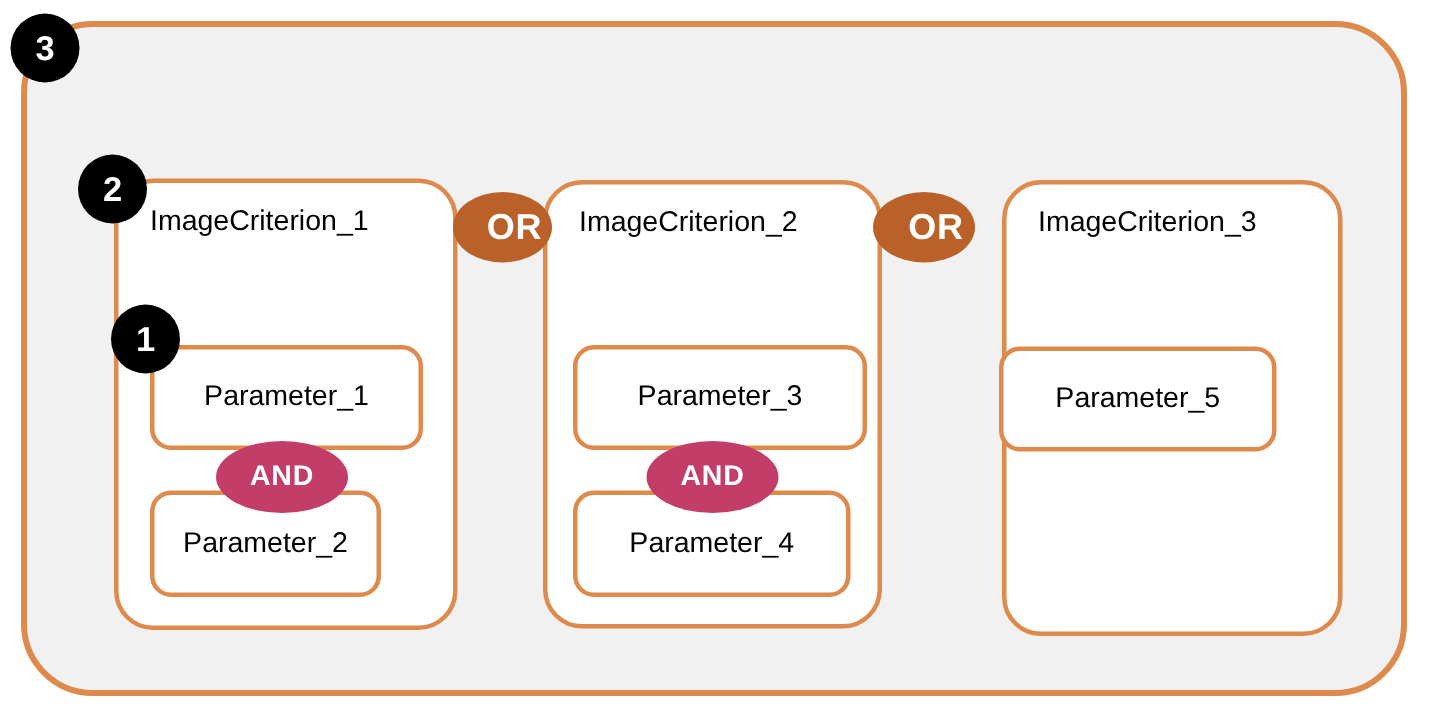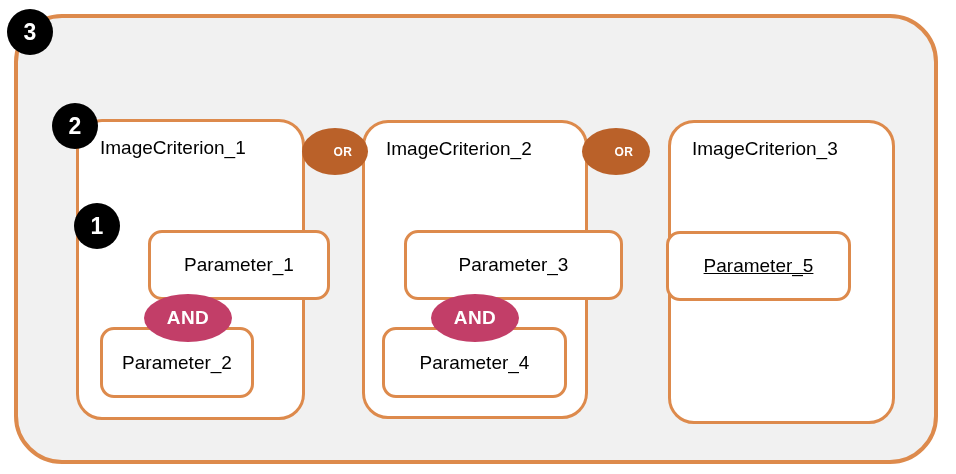--- a/index.html
+++ b/index.html
@@ -66,21 +66,21 @@
 
   .badge {
     border-radius: 50%;
     display: flex;
     align-items: center;
     justify-content: center;
     color: #FFFFFF;
     font-weight: bold;
     z-index: 4;
   }
-  .or-badge  { background: var(--or-badge-bg, #BA6129); font-size: 12px; letter-spacing: 0.5px; padding-left: 16px; }
+  .or-badge  { background: var(--or-badge-bg, #BA6129); font-size: 24px; letter-spacing: 0.5px; padding-left: 16px; }
   .and-badge { background: var(--and-badge-bg, #C23E68); font-size: 19px; letter-spacing: 0.5px; }
 
   .step-marker {
     width: 46px; height: 46px;
     border-radius: 50%;
     background: var(--marker-bg, #000000);
     color: var(--marker-text, #FFFFFF);
     display: flex;
     align-items: center;
     justify-content: center;
@@ -99,33 +99,33 @@
   <div class="abs criterion-box" style="left:76px; top:119px; width:229px; height:301px;">
     <span class="criterion-label">ImageCriterion_1</span>
   </div>
   <div class="abs criterion-box" style="left:362px; top:120px; width:226px; height:299px;">
     <span class="criterion-label">ImageCriterion_2</span>
   </div>
   <div class="abs criterion-box" style="left:668px; top:120px; width:227px; height:304px;">
     <span class="criterion-label">ImageCriterion_3</span>
   </div>
 
-  <div class="abs parameter-box" style="left:100px; top:230px; width:182px; height:70px;margin-left:48px;">
+  <div class="abs parameter-box" style="left:100px; top:230px; width:182px; height:70px;">
     <span class="parameter-label">Parameter_1</span>
   </div>
   <div class="abs parameter-box" style="left:100px; top:327px; width:154px; height:71px;">
     <span class="parameter-label">Parameter_2</span>
   </div>
-  <div class="abs parameter-box" style="left:404px; top:230px; width:219px; height:70px;">
+  <div class="abs parameter-box" style="left:382px; top:230px; width:196px; height:70px;">
     <span class="parameter-label">Parameter_3</span>
   </div>
   <div class="abs parameter-box" style="left:382px; top:327px; width:185px; height:71px;">
     <span class="parameter-label">Parameter_4</span>
   </div>
-  <div class="abs parameter-box" style="left:666px; top:231px; width:185px; height:70px;text-decoration:underline;">
+  <div class="abs parameter-box" style="left:666px; top:231px; width:185px; height:70px;">
     <span class="parameter-label">Parameter_5</span>
   </div>
 
   <div class="abs badge or-badge" style="left:302px; top:128px; width:66px; height:47px;">
     <span>OR</span>
   </div>
   <div class="abs badge or-badge" style="left:582px; top:128px; width:68px; height:47px;">
     <span>OR</span>
   </div>
 

